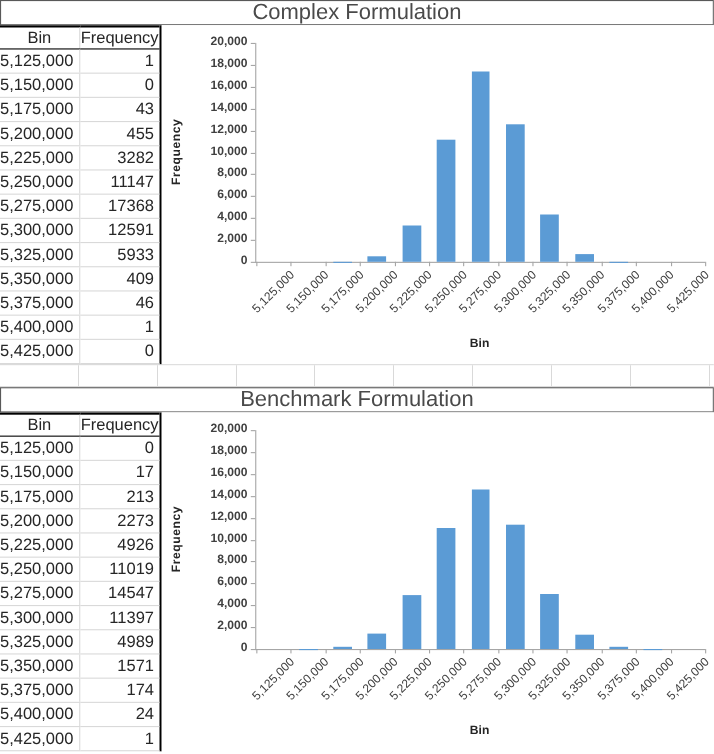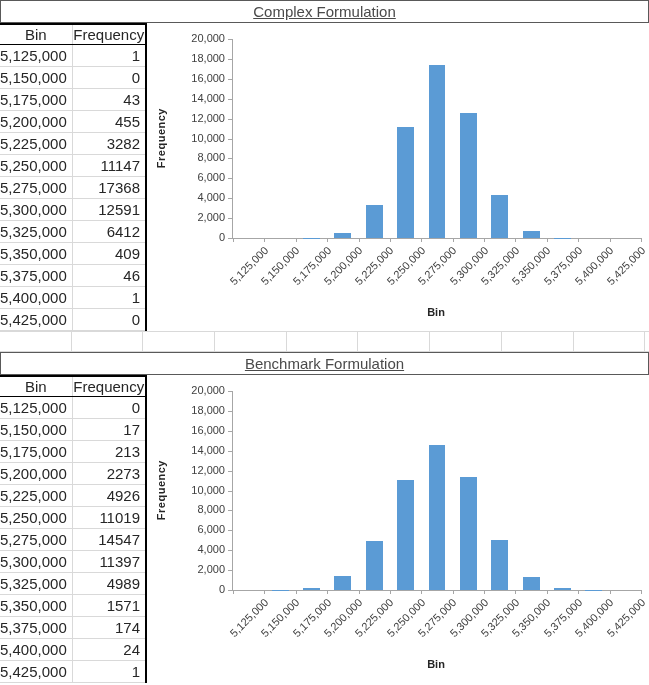--- a/index.html
+++ b/index.html
@@ -1,32 +1,32 @@
 <!DOCTYPE html>
 <html><head>
 <meta charset="utf-8">
 <style>
   html,body{margin:0;padding:0;background:#fff;}
   body{width:649px;height:685px;font-family:"Liberation Sans",sans-serif;overflow:hidden;}
   .sheet{width:649px;}
   .title-band{height:23px;box-sizing:border-box;border:1px solid #595959;display:flex;align-items:center;justify-content:center;background:#fff;}
-  .title-band span{font-size:15px;color:#4a4a4a;text-decoration:underline;}
+  .title-band span{font-size:20px;color:#4a4a4a;}
   .content{display:flex;height:308px;background:#fff;}
   
   .bin-table{width:147px;flex:none;box-sizing:border-box;border-right:2px solid #000;}
   .bin-table table{border-collapse:collapse;width:100%;table-layout:fixed;font-size:15px;color:#262626;}
   .bin-table th{font-weight:normal;font-size:15px;height:19px;border-top:2px solid #000;border-bottom:1px solid #000;text-align:center;padding:0;}
   .bin-table td{height:21px;border-bottom:1px solid #d9d9d9;text-align:right;padding:0 5px 0 0;white-space:nowrap;overflow:hidden;}
   .bin-table col.c0{width:72px;}
   .bin-table td+td, .bin-table th+th{border-left:1px solid #d9d9d9;}
   
   .chart{position:relative;flex:1;background:#fff;}
   .plot{position:absolute;left:85px;top:16px;width:408px;height:199px;border-left:1px solid #a6a6a6;border-bottom:1px solid #a6a6a6;}
   .bar{position:absolute;bottom:0;}
-  .ylabel{position:absolute;left:26px;width:52px;text-align:right;font-size:11px;color:#404040;line-height:13px;}
+  .ylabel{position:absolute;left:26px;width:52px;text-align:right;font-size:11px;color:#404040;line-height:13px;font-weight:bold;}
   .ytick{position:absolute;left:81px;width:4px;height:1px;background:#a6a6a6;}
   .xtick{position:absolute;top:100%;width:1px;height:4px;background:#a6a6a6;}
   .xlabels{position:absolute;left:85px;top:218px;width:408px;height:62px;}
   .xlabel{position:absolute;top:3px;white-space:nowrap;font-size:11px;color:#404040;transform:rotate(-45deg);transform-origin:100% 0;}
   .ytitle{position:absolute;left:8px;top:16px;height:199px;display:flex;align-items:center;}
   .ytitle span{writing-mode:vertical-rl;transform:rotate(180deg);font-size:11px;font-weight:bold;color:#262626;letter-spacing:.5px;}
   .xtitle{position:absolute;left:85px;width:408px;top:283px;text-align:center;font-size:11px;font-weight:bold;color:#262626;}
   
   .grid-strip{height:21px;box-sizing:border-box;border-top:1px solid #d9d9d9;border-bottom:1px solid #d9d9d9;
     background:repeating-linear-gradient(to right,transparent 0,transparent 70.7px,#d9d9d9 70.7px,#d9d9d9 71.7px);}
@@ -79,21 +79,21 @@
               <tr>
                 <td>5,275,000</td>
                 <td>17368</td>
               </tr>
               <tr>
                 <td>5,300,000</td>
                 <td>12591</td>
               </tr>
               <tr>
                 <td>5,325,000</td>
-                <td>6412</td>
+                <td>5933</td>
               </tr>
               <tr>
                 <td>5,350,000</td>
                 <td>409</td>
               </tr>
               <tr>
                 <td>5,375,000</td>
                 <td>46</td>
               </tr>
               <tr>

